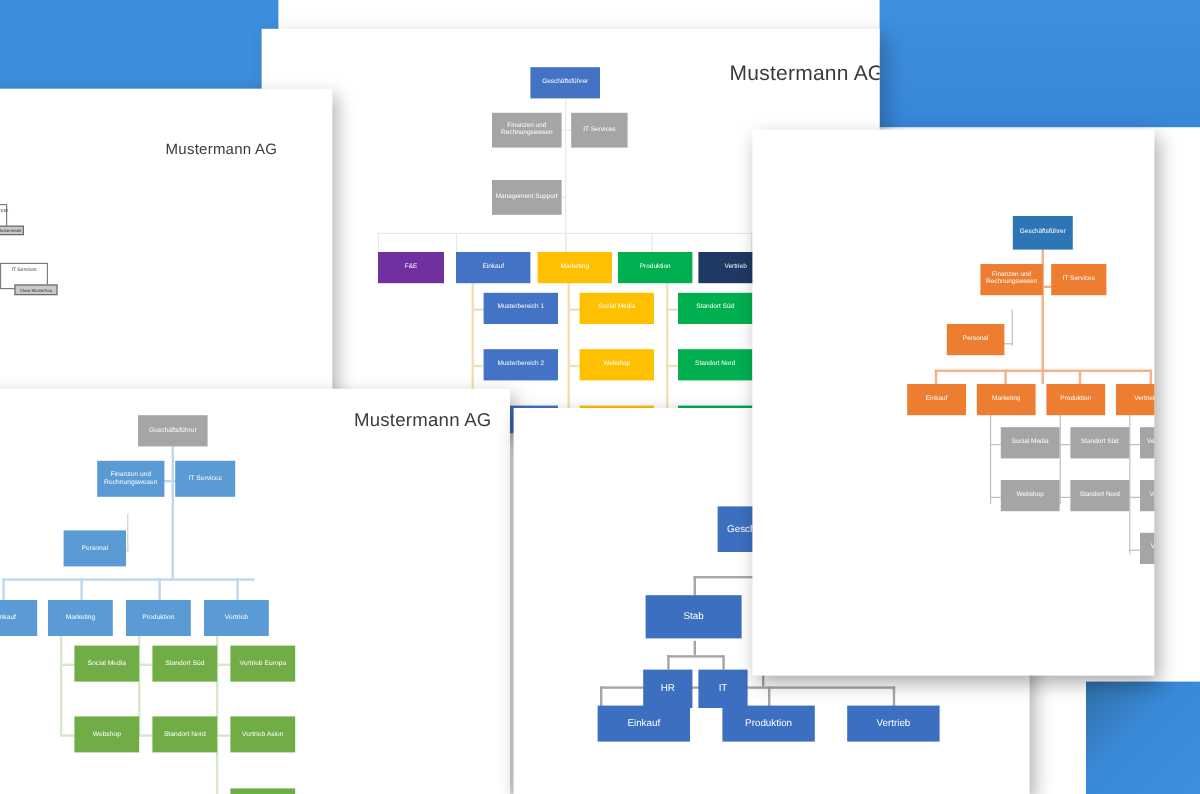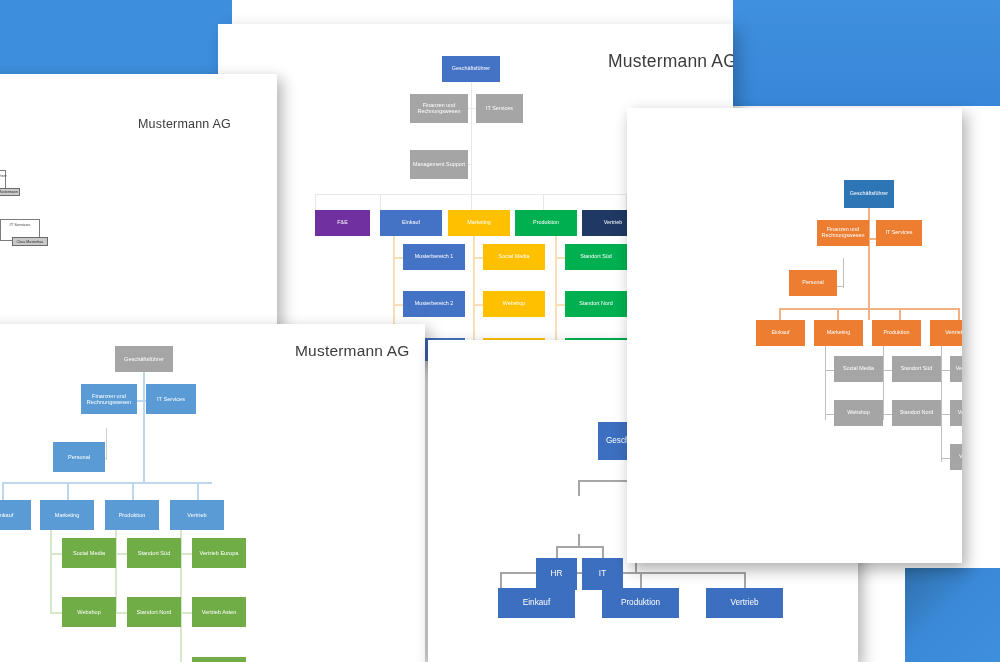--- a/index.html
+++ b/index.html
@@ -225,20 +225,21 @@
       <div class="ln" style="left:128px;top:206px;width:47px;height:1.6px;"></div>
       <div class="ln" style="left:128px;top:206px;width:1.6px;height:12px;"></div>
       <div class="ln" style="left:174px;top:206px;width:1.6px;height:12px;"></div>
 
       <div class="ln" style="left:72px;top:232px;width:246px;height:1.6px;"></div>
       <div class="ln" style="left:72px;top:232px;width:1.6px;height:18px;"></div>
       <div class="ln" style="left:212px;top:232px;width:1.6px;height:18px;"></div>
       <div class="ln" style="left:316px;top:232px;width:1.6px;height:18px;"></div>
 
       <div class="node" style="left:170px;top:82px;width:74px;height:38px;background:#3c6fc0;">Geschäftsführer</div>
+      <div class="node" style="left:110px;top:156px;width:80px;height:36px;background:#3c6fc0;">Stab</div>
       <div class="node" style="left:108px;top:218px;width:41px;height:32px;background:#3c6fc0;">HR</div>
       <div class="node" style="left:154px;top:218px;width:41px;height:32px;background:#3c6fc0;">IT</div>
 
       <div class="node" style="left:70px;top:248px;width:77px;height:30px;background:#3c6fc0;">Einkauf</div>
       <div class="node" style="left:174px;top:248px;width:77px;height:30px;background:#3c6fc0;">Produktion</div>
       <div class="node" style="left:278px;top:248px;width:77px;height:30px;background:#3c6fc0;">Vertrieb</div>
     </div>
   </div>
 
   <div class="card sh-strong" id="card-right">

